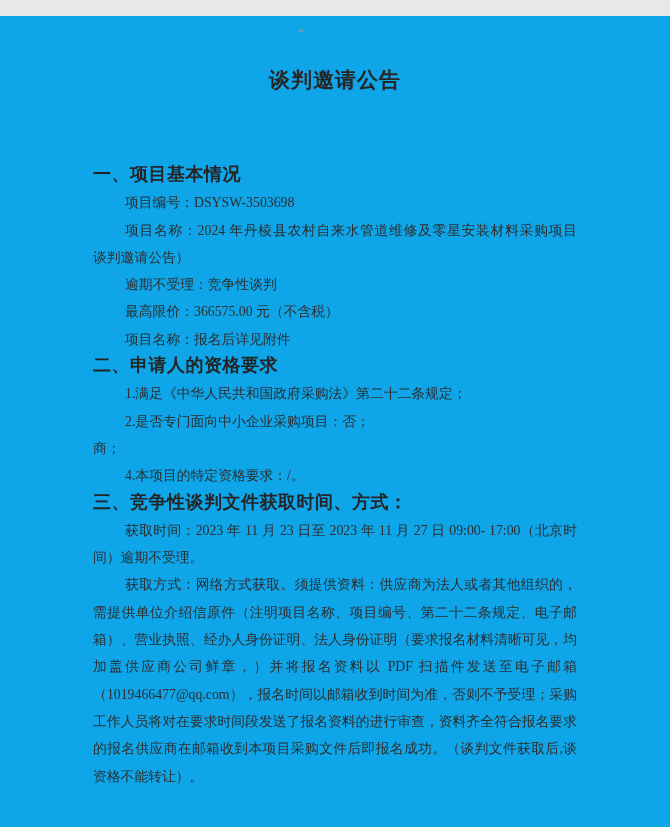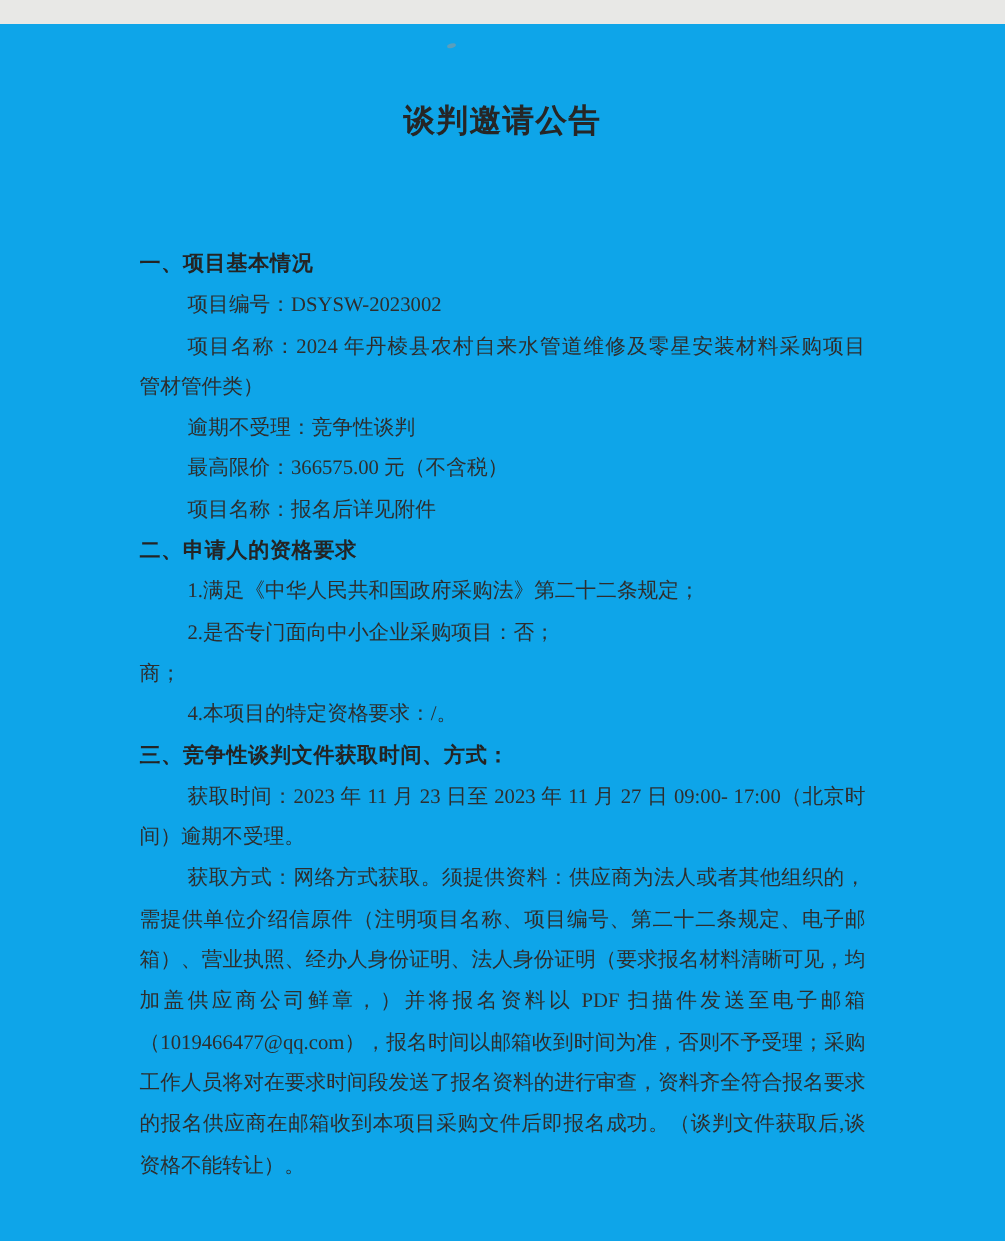--- a/index.html
+++ b/index.html
@@ -49,23 +49,23 @@
   }
   .ln {
     height: 27.3px;
     line-height: 27.3px;
     font-size: 13.8px;
     overflow: hidden;
     white-space: nowrap;
   }
   
   .ln.h {
-    font-family: Liberation Sans, sans-serif;
+    font-family: Liberation Mono, monospace;
     font-weight: 700;
-    font-size: 14px;
+    font-size: 18px;
     color: #242424;
     letter-spacing: 0.5px;
   }
   
   .ln.i, .ln.if {
     padding-left: 32px;
   }
   
   .ln.f, .ln.if {
     white-space: normal;
@@ -76,23 +76,23 @@
 </head>
 <body>
 
 <div class="page">
   <div class="scan-speck"></div>
 
   <div class="doc-title">谈判邀请公告</div>
 
   <div class="doc-body">
     <div class="ln h">一、项目基本情况</div>
-    <div class="ln i">项目编号：DSYSW-2023002</div>
+    <div class="ln i">项目编号：DSYSW-3503698</div>
     <div class="ln if">项目名称：2024 年丹棱县农村自来水管道维修及零星安装材料采购项目（PE</div>
-    <div class="ln">管材管件类）</div>
+    <div class="ln">谈判邀请公告）</div>
     <div class="ln i">逾期不受理：竞争性谈判</div>
     <div class="ln i">最高限价：366575.00 元（不含税）</div>
     <div class="ln i">项目名称：报名后详见附件</div>
     <div class="ln h">二、申请人的资格要求</div>
     <div class="ln i">1.满足《中华人民共和国政府采购法》第二十二条规定；</div>
     <div class="ln i">2.是否专门面向中小企业采购项目：否；</div>
     <div class="ln">商；</div>
     <div class="ln i">4.本项目的特定资格要求：/。</div>
     <div class="ln h">三、竞争性谈判文件获取时间、方式：</div>
     <div class="ln if">获取时间：2023 年 11 月 23 日至 2023 年 11 月 27 日 09:00- 17:00（北京时</div>

